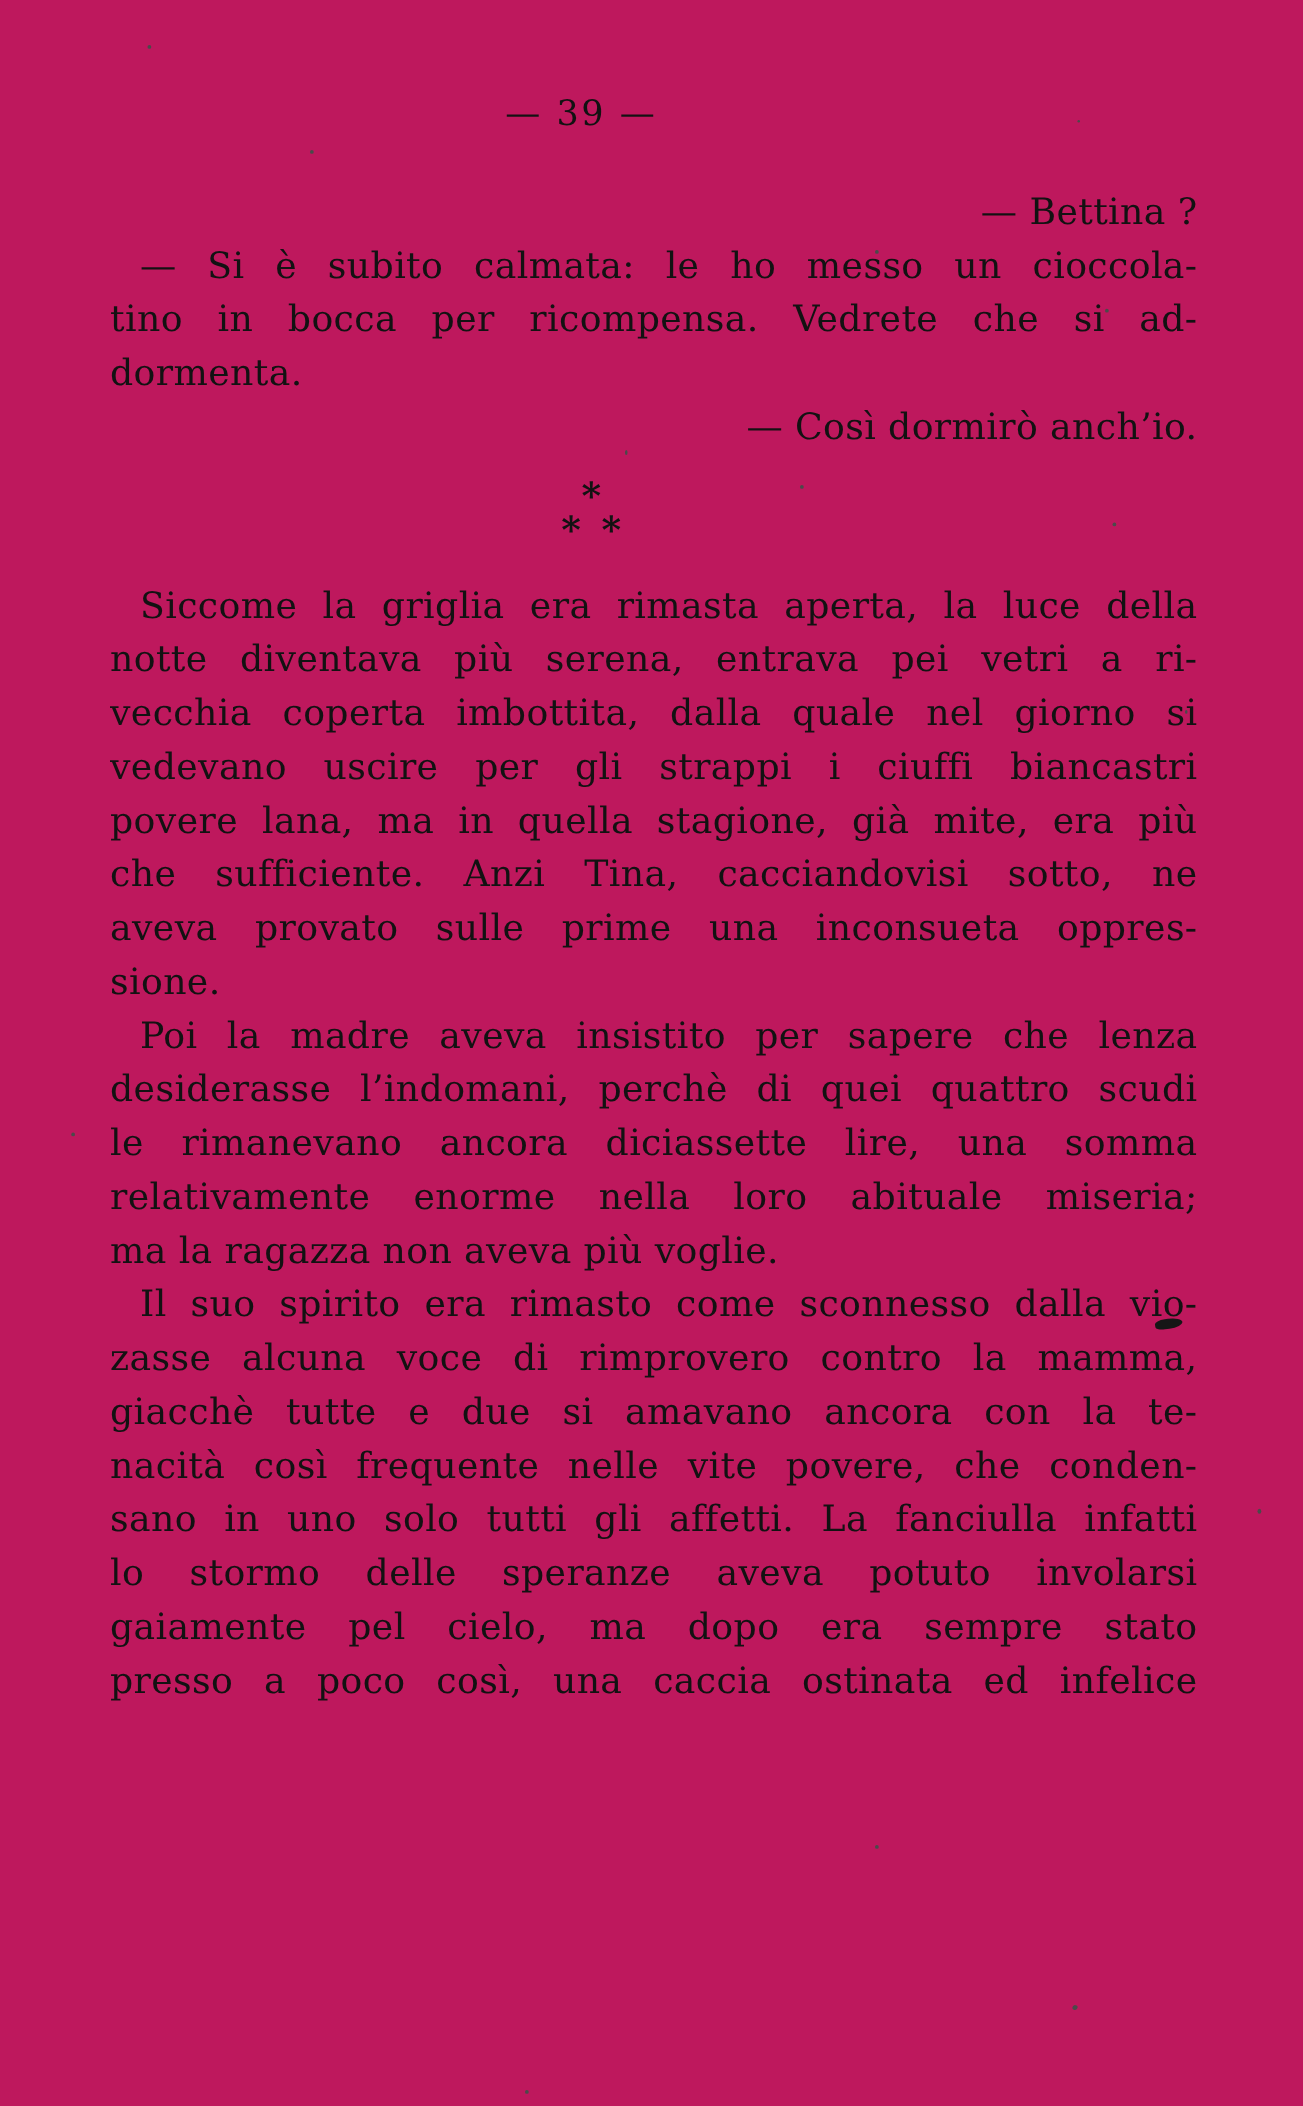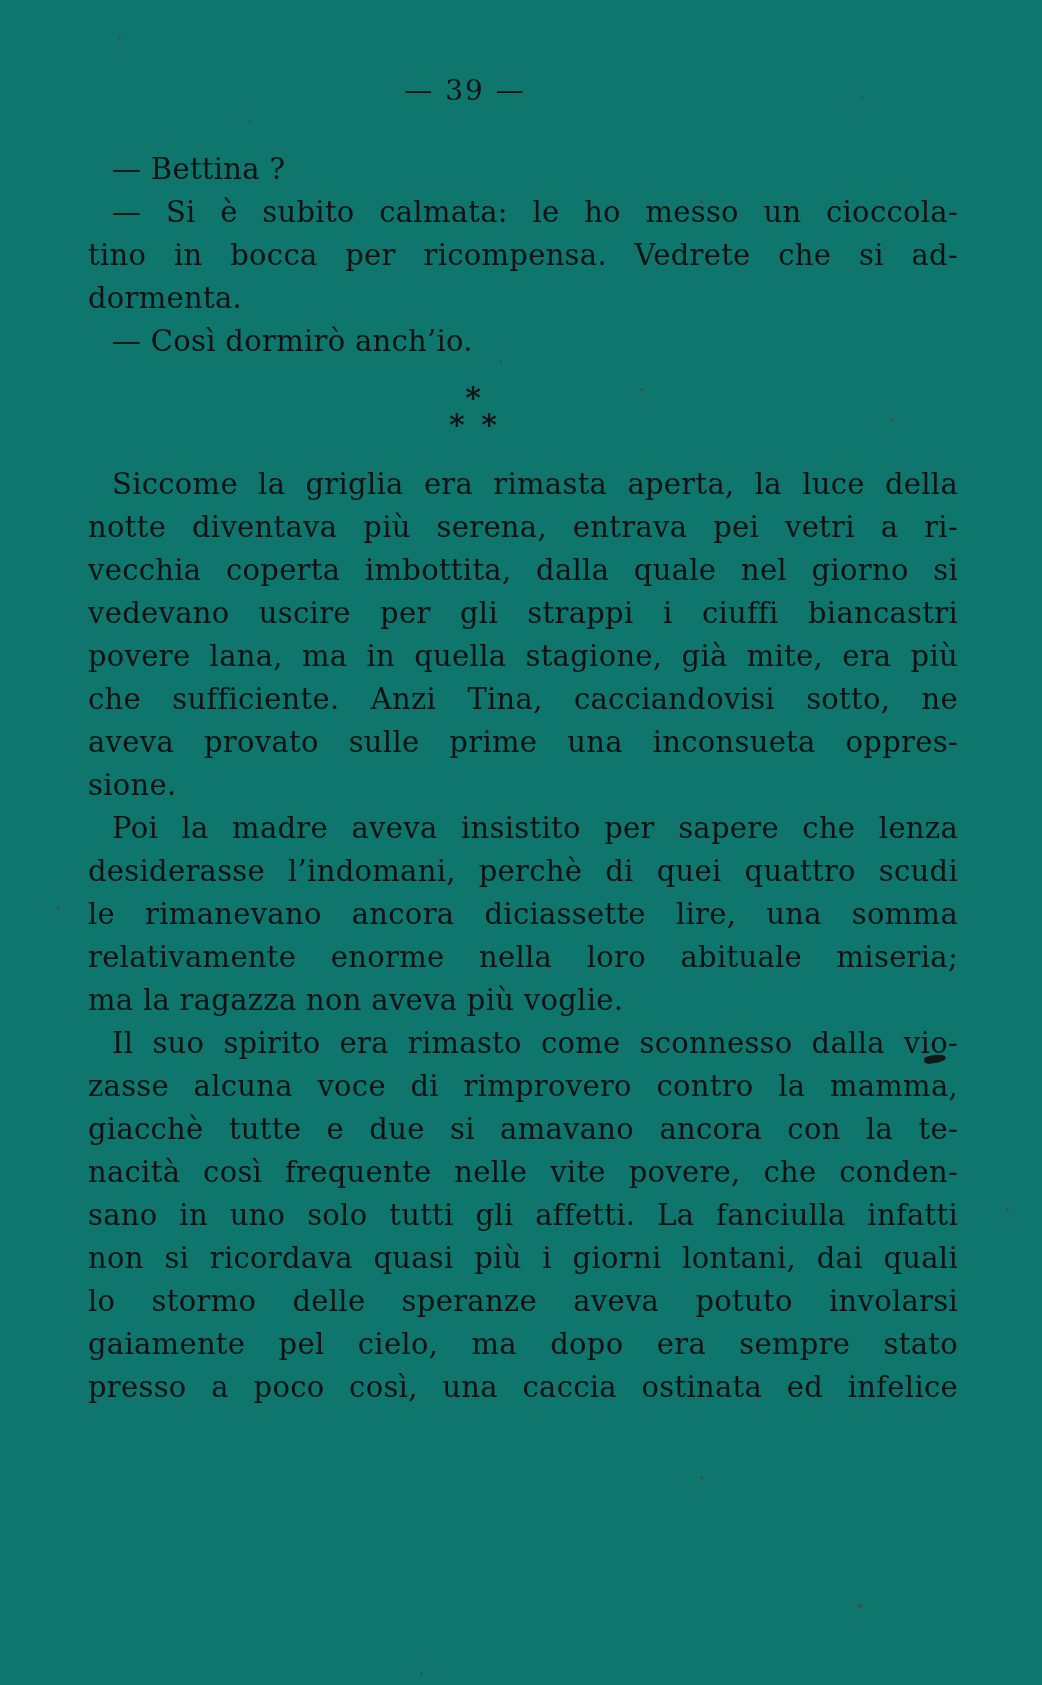--- a/index.html
+++ b/index.html
@@ -4,21 +4,21 @@
 <style>
   html, body {
     margin: 0;
     padding: 0;
     background: #ffffff;
   }
   .page {
     position: relative;
     width: 1042px;
     height: 1685px;
-    background: #0f766e;
+    background: #be185d;
     overflow: hidden;
     font-family: "DejaVu Serif", "Liberation Serif", serif;
     color: #121212;
   }
   .page-number {
     position: absolute;
     top: 74px;
     left: 0;
     width: 930px;
     text-align: center;
@@ -42,20 +42,21 @@
     letter-spacing: 0.3px;
     white-space: normal;
     overflow: hidden;
   }
   .line.j {
     text-align: justify;
     text-align-last: justify;
   }
   .line.indent {
     text-indent: 24px;
+    text-align: right;
   }
   .asterism {
     position: relative;
     left: -50px;
     width: 870px;
     text-align: center;
     margin-top: 22px;
     margin-bottom: 24px;
     font-weight: bold;
   }
@@ -136,21 +137,20 @@
         <div class="line j">le rimanevano ancora diciassette lire, una somma</div>
         <div class="line j">relativamente enorme nella loro abituale miseria;</div>
         <div class="line">ma la ragazza non aveva più voglie.</div>
       </div>
       <div class="para">
         <div class="line j indent">Il suo spirito era rimasto come sconnesso dalla vio-</div>
         <div class="line j">zasse alcuna voce di rimprovero contro la mamma,</div>
         <div class="line j">giacchè tutte e due si amavano ancora con la te-</div>
         <div class="line j">nacità così frequente nelle vite povere, che conden-</div>
         <div class="line j">sano in uno solo tutti gli affetti. La fanciulla infatti</div>
-        <div class="line j">non si ricordava quasi più i giorni lontani, dai quali</div>
         <div class="line j">lo stormo delle speranze aveva potuto involarsi</div>
         <div class="line j">gaiamente pel cielo, ma dopo era sempre stato</div>
         <div class="line j">presso a poco così, una caccia ostinata ed infelice</div>
       </div>
     </div>
 
   <div class="ink-mark"></div>
 
   <div class="speck s1"></div>
   <div class="speck s2"></div>

